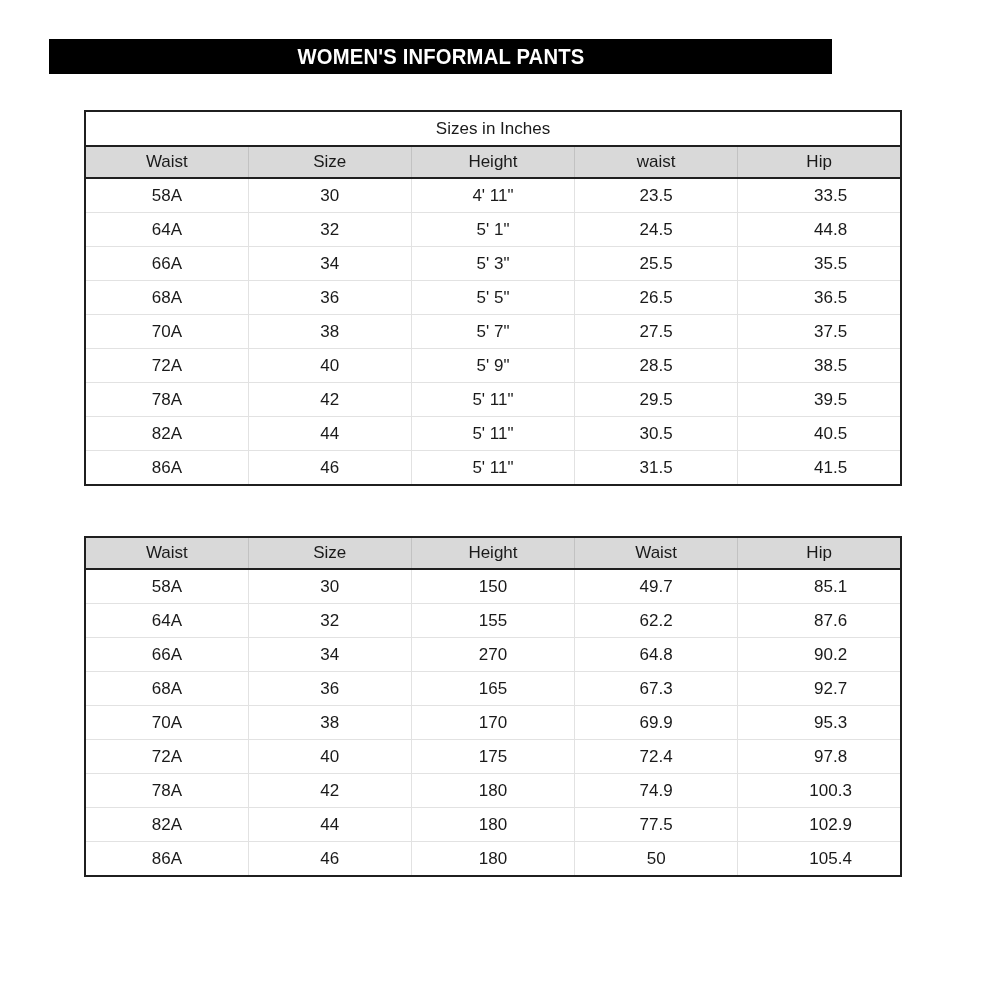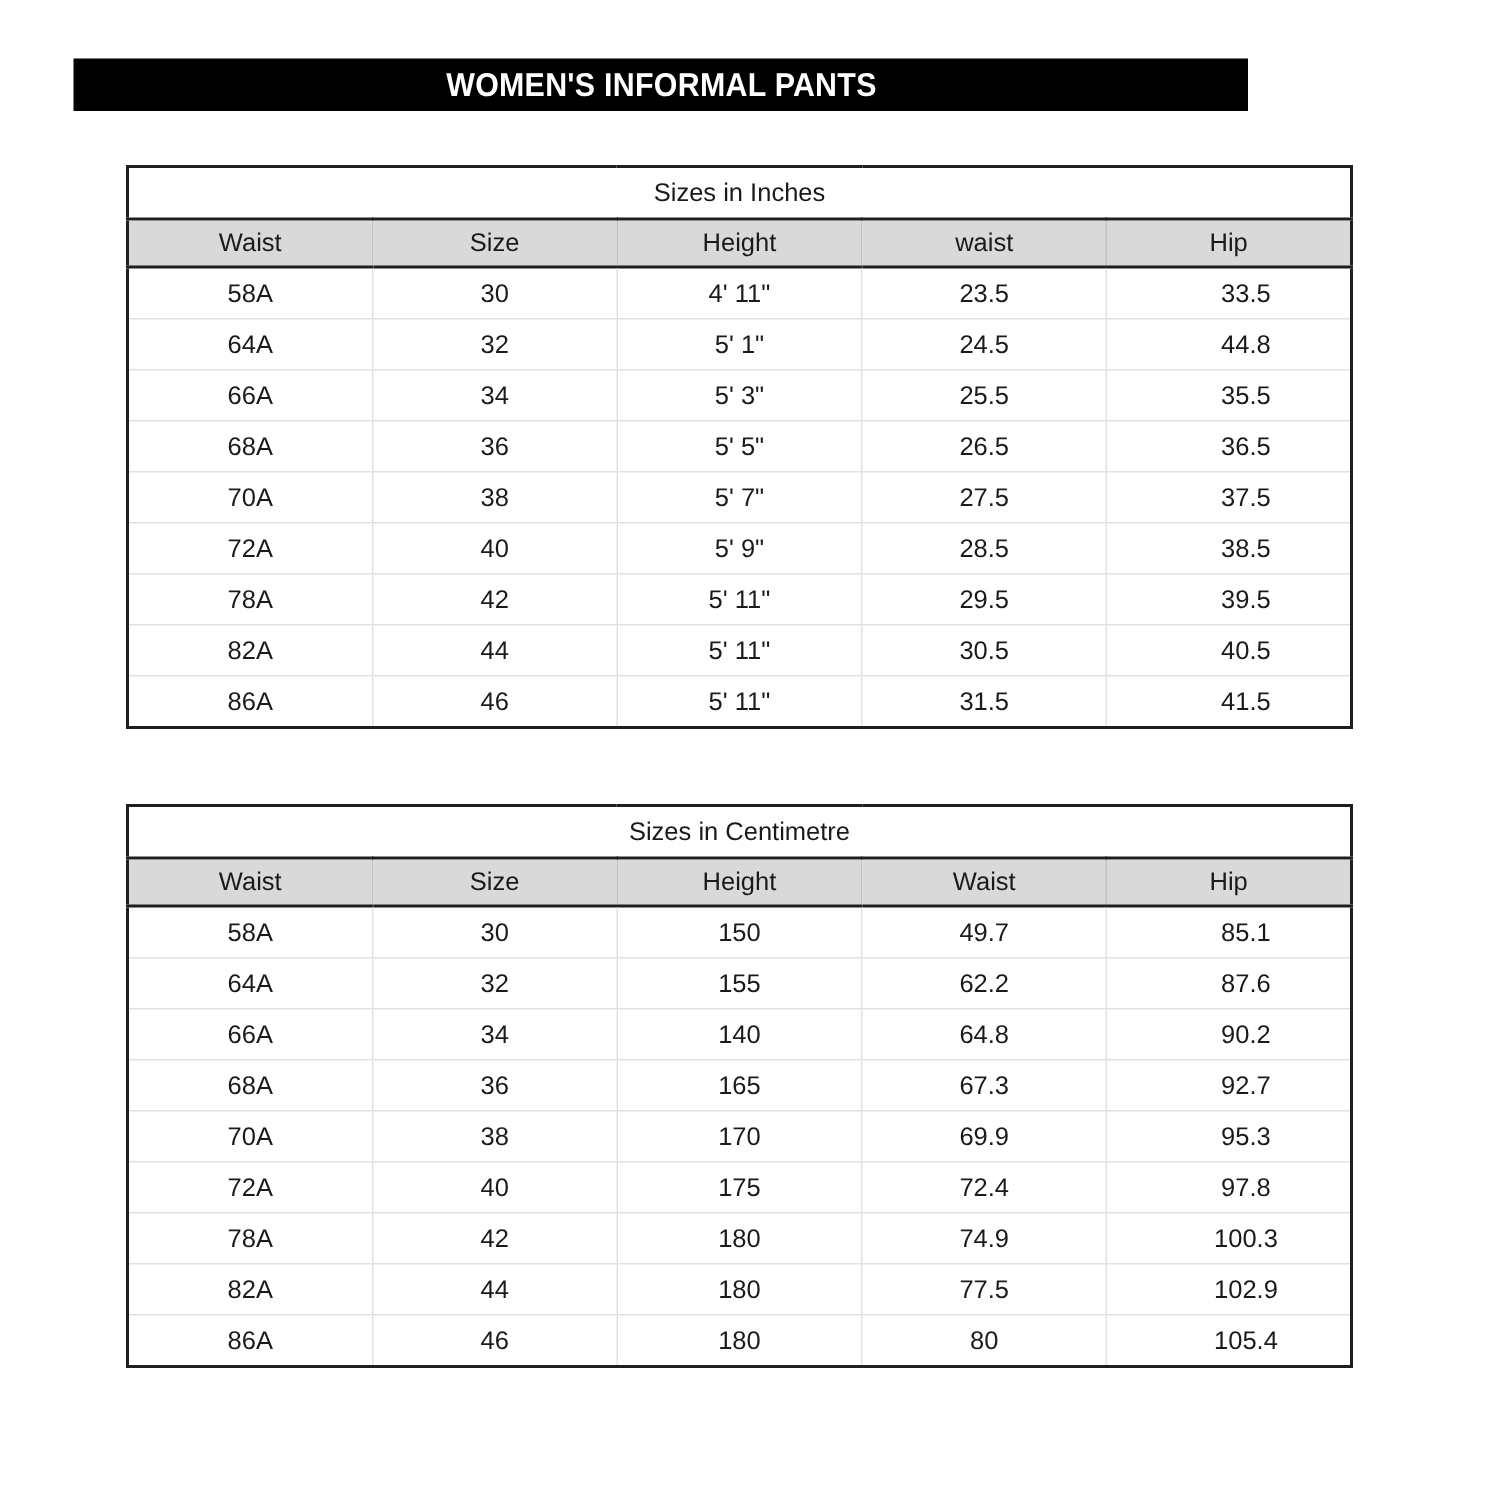--- a/index.html
+++ b/index.html
@@ -161,23 +161,20 @@
           <td>46</td>
           <td>5' 11"</td>
           <td>31.5</td>
           <td>41.5</td>
         </tr>
       </tbody>
     </table>
 
   <table class="size-table centimetre">
       <thead>
-        <tr class="table-title-row">
-          <th colspan="5">Sizes in Centimetre</th>
-        </tr>
         <tr class="table-header-row">
           <th>Waist</th>
           <th>Size</th>
           <th>Height</th>
           <th>Waist</th>
           <th>Hip</th>
         </tr>
       </thead>
       <tbody>
         <tr>
@@ -190,21 +187,21 @@
         <tr>
           <td>64A</td>
           <td>32</td>
           <td>155</td>
           <td>62.2</td>
           <td>87.6</td>
         </tr>
         <tr>
           <td>66A</td>
           <td>34</td>
-          <td>140</td>
+          <td>270</td>
           <td>64.8</td>
           <td>90.2</td>
         </tr>
         <tr>
           <td>68A</td>
           <td>36</td>
           <td>165</td>
           <td>67.3</td>
           <td>92.7</td>
         </tr>
@@ -233,18 +230,18 @@
           <td>82A</td>
           <td>44</td>
           <td>180</td>
           <td>77.5</td>
           <td>102.9</td>
         </tr>
         <tr>
           <td>86A</td>
           <td>46</td>
           <td>180</td>
-          <td>80</td>
+          <td>50</td>
           <td>105.4</td>
         </tr>
       </tbody>
     </table>
 </div>
 
 </body></html>

